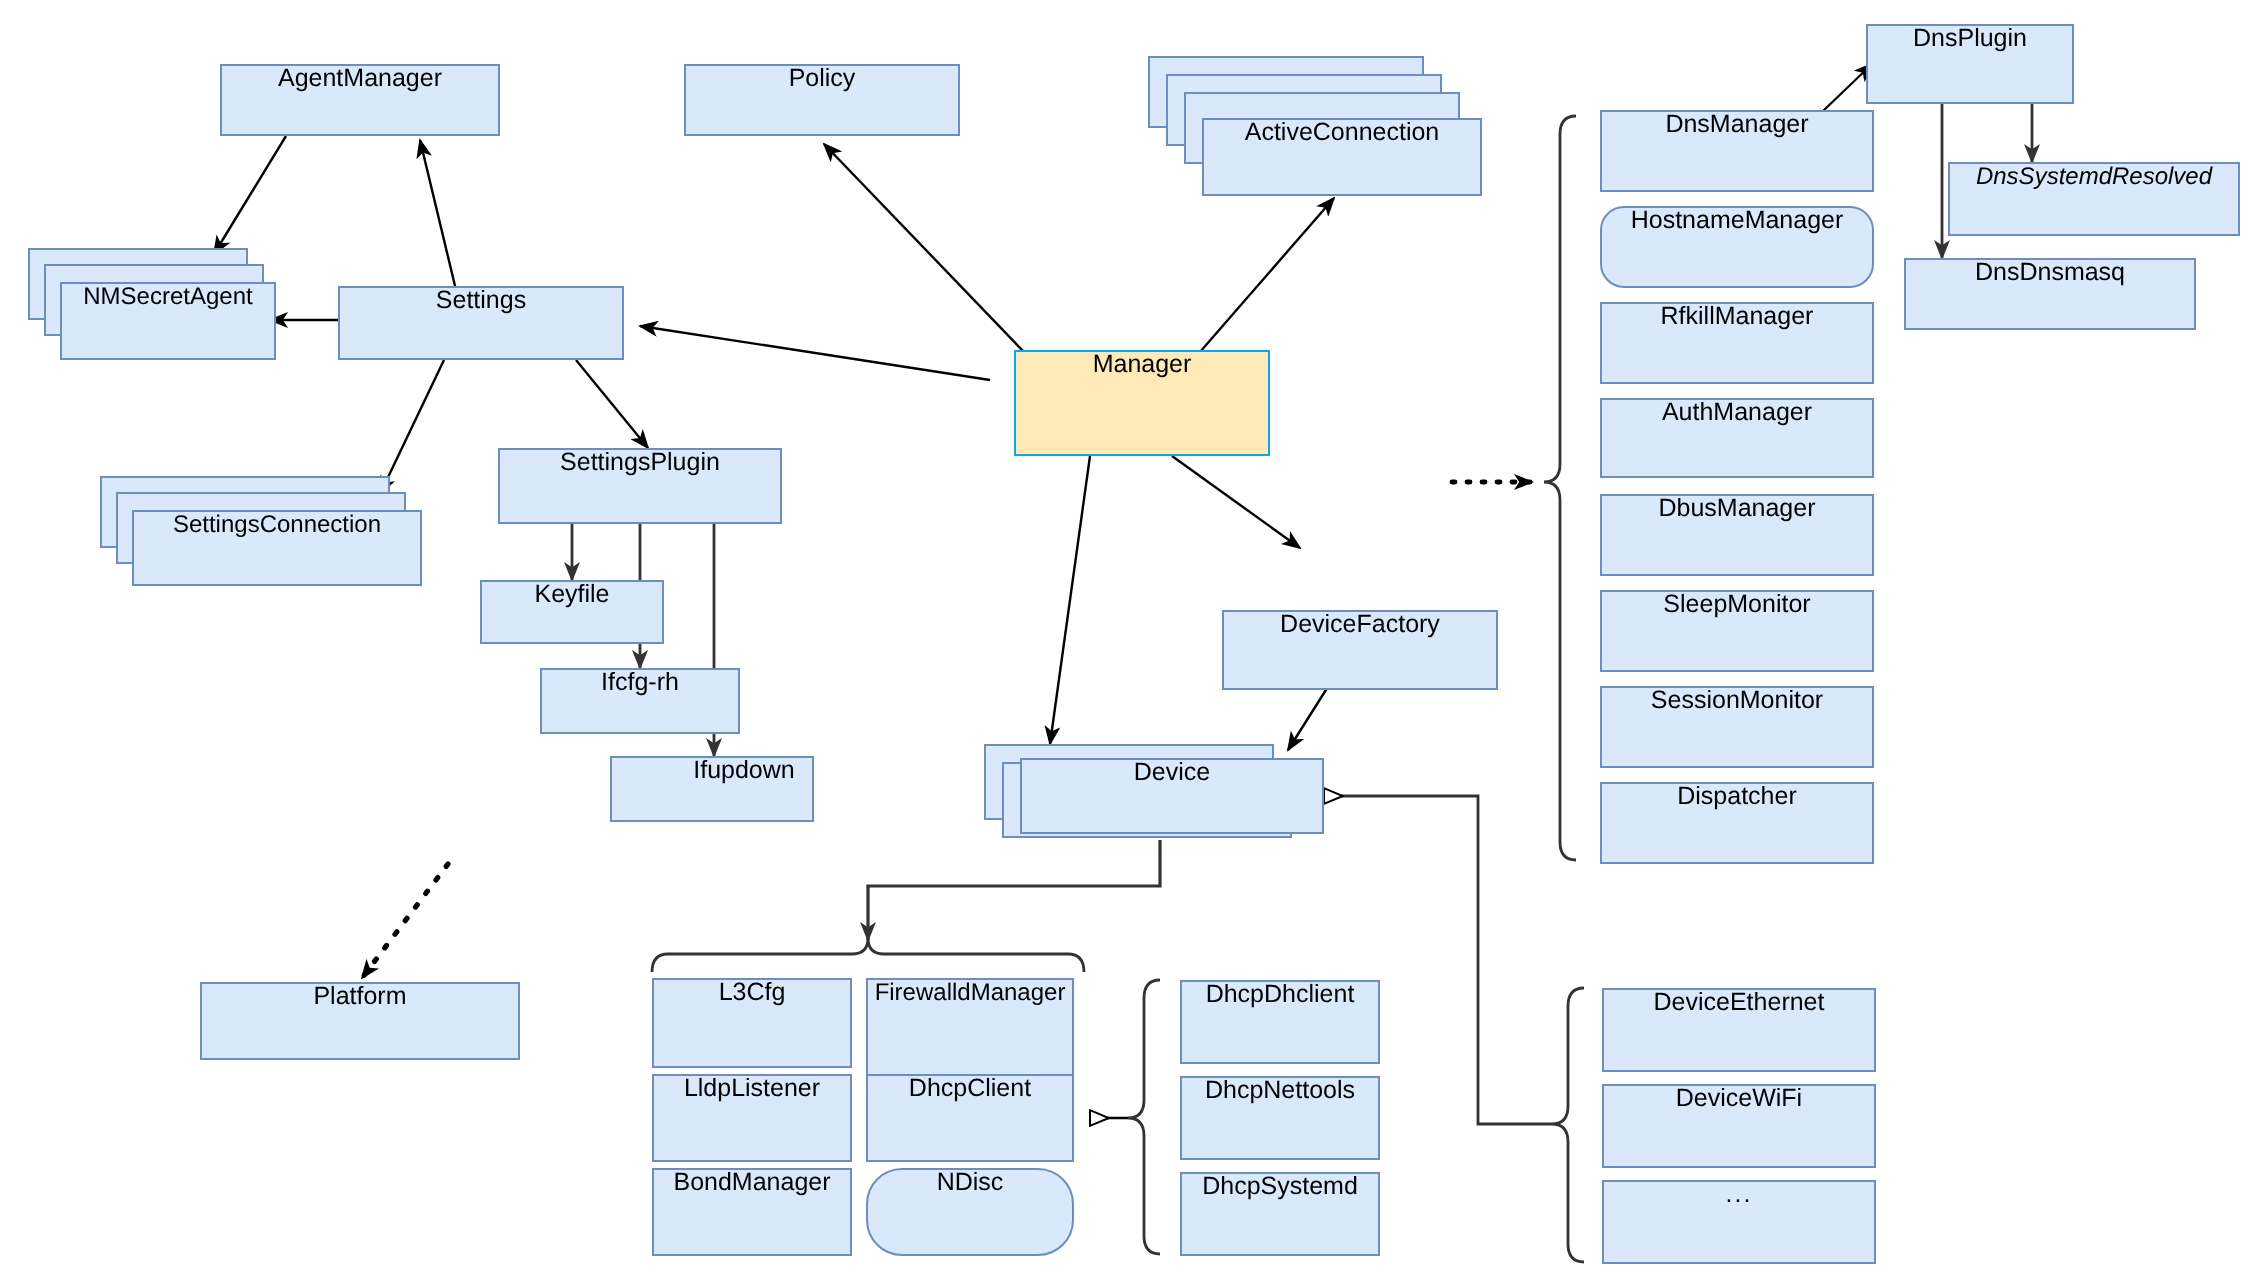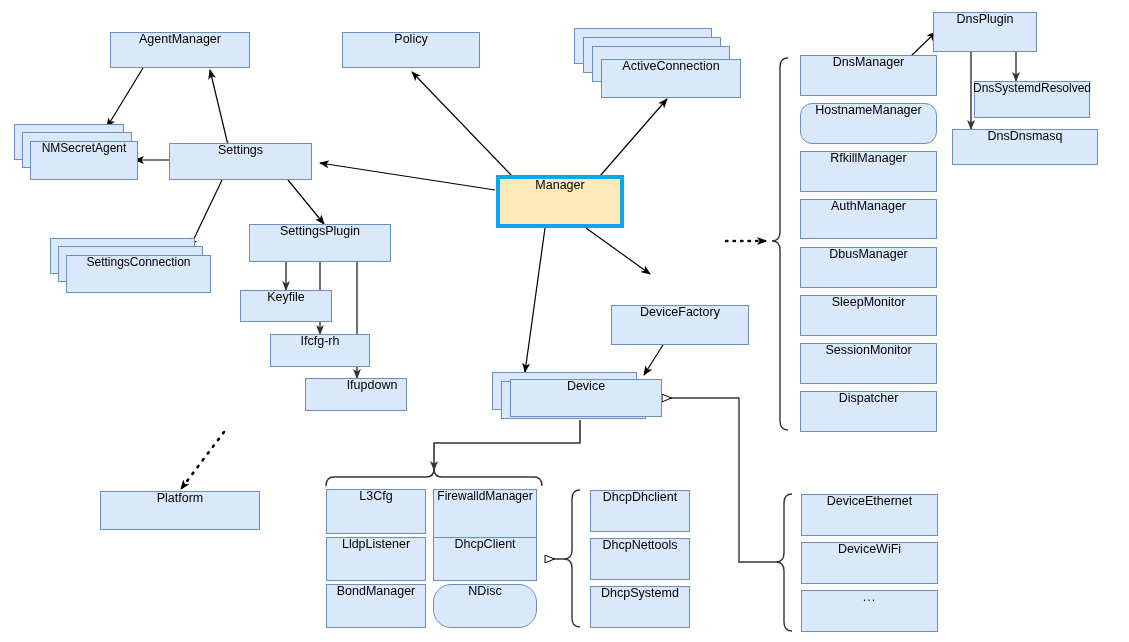--- a/index.html
+++ b/index.html
@@ -32,21 +32,22 @@
     justify-content:center;
     font-size:12.5px;
     color:#000000;
     line-height:1.1;
     text-align:center;
     z-index:3;
     white-space:nowrap;
   }
   .node.manager{
     background:#ffe9b8;
-    border:4px solid #0ea5e9;
+    border:1px solid #0ea5e9;
+    margin-left:11px;
   }
   
   .stack-plate{
     position:absolute;
     box-sizing:border-box;
     background:#dae8fc;
     border:1px solid #6c8ebf;
     z-index:2;
   }
   .dots{
@@ -216,21 +217,21 @@
   <div class="node" style="left:800px; top:343px; width:137px; height:41px;">
     <span>SessionMonitor</span>
   </div>
   <div class="node" style="left:800px; top:391px; width:137px; height:41px;">
     <span>Dispatcher</span>
   </div>
 
   <div class="node" style="left:933px; top:12px; width:104px; height:40px;">
     <span>DnsPlugin</span>
   </div>
-  <div class="node" style="left:974px; top:81px; width:116px; height:37px; font-size:12px;">
+  <div class="node" style="left:974px; top:81px; width:146px; height:37px; font-size:12px;font-style:italic;">
     <span>DnsSystemdResolved</span>
   </div>
   <div class="node" style="left:952px; top:129px; width:146px; height:36px;">
     <span>DnsDnsmasq</span>
   </div>
 
   <div class="node" style="left:326px; top:489px; width:100px; height:45px;">
     <span>L3Cfg</span>
   </div>
   <div class="node" style="left:433px; top:489px; width:104px; height:61px; font-size:12px;">

